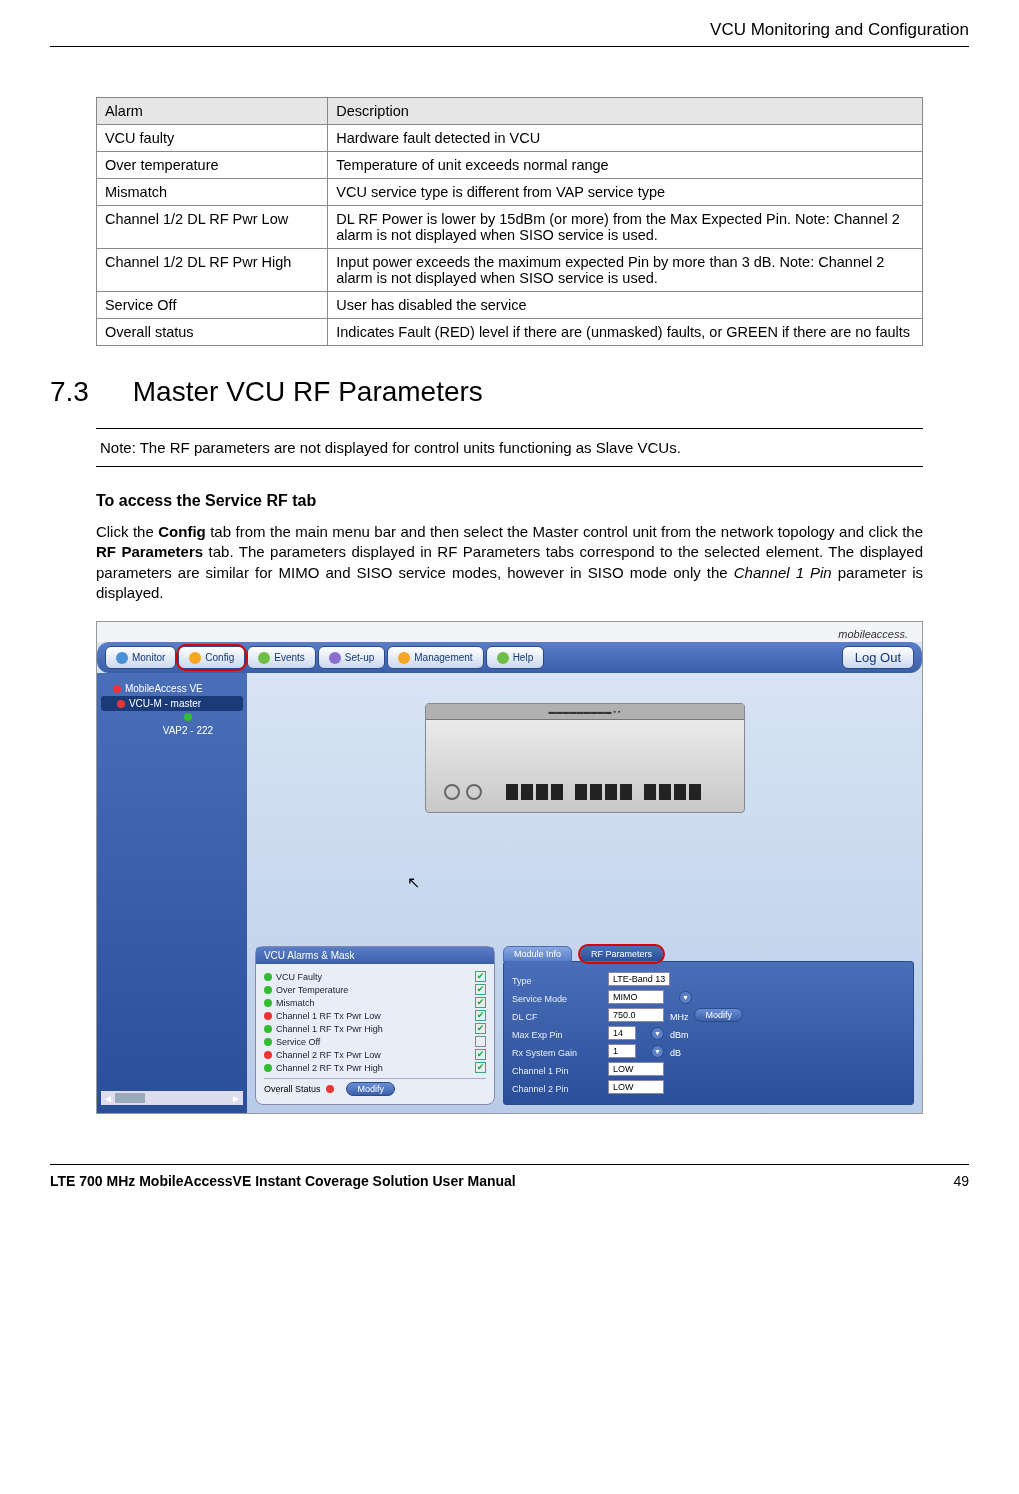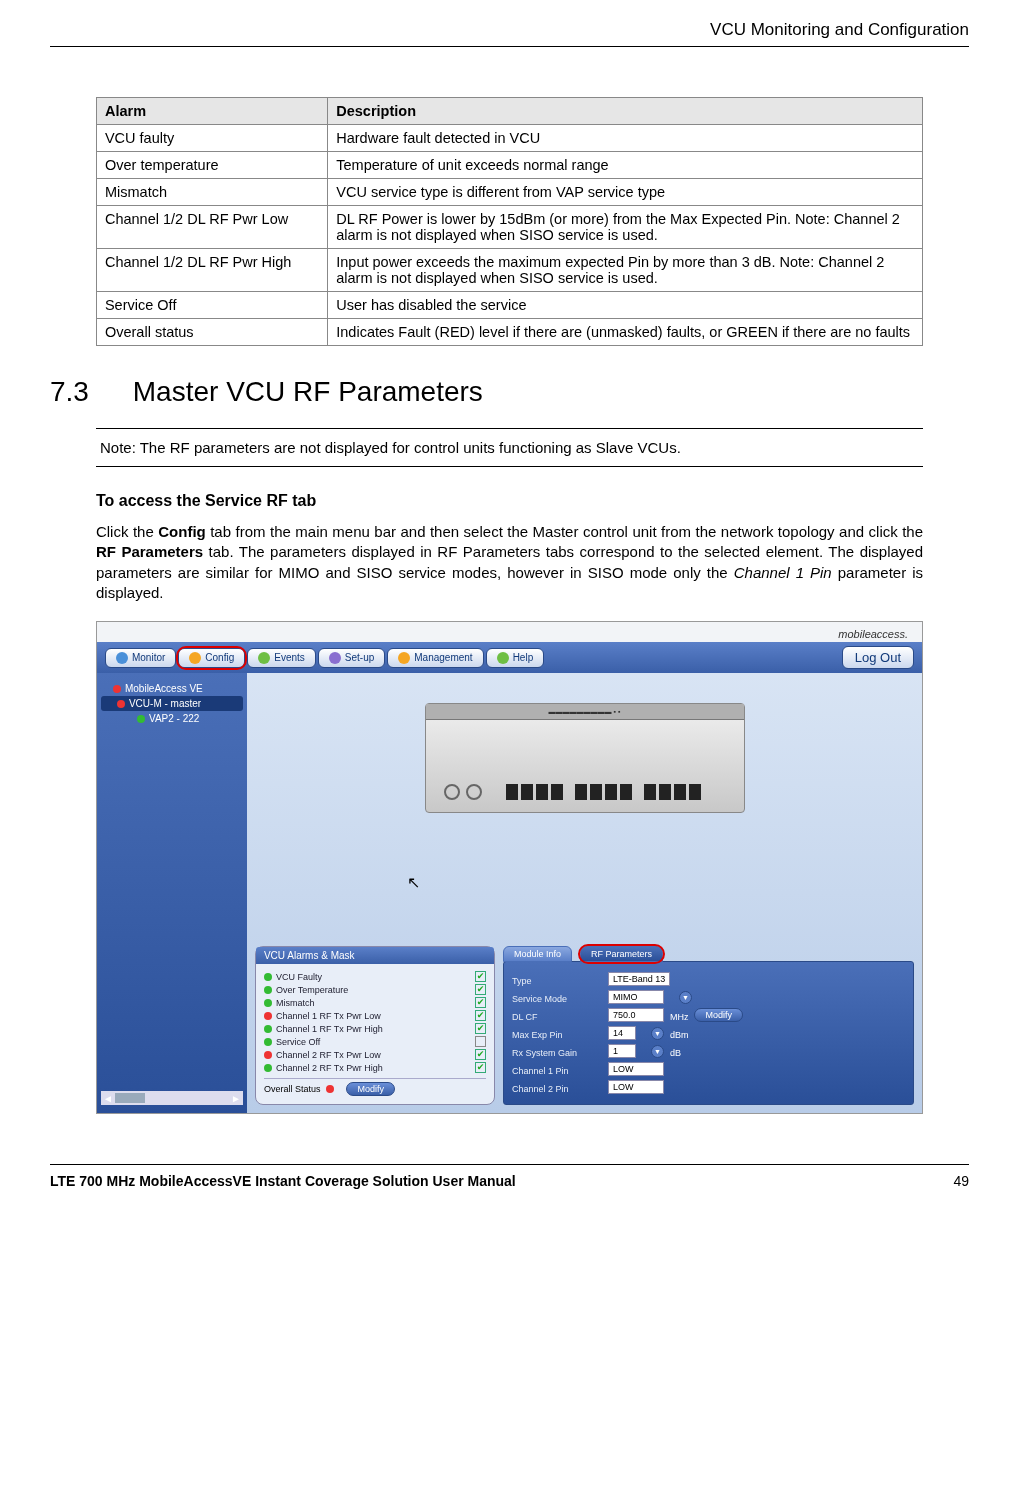--- a/index.html
+++ b/index.html
@@ -25,21 +25,21 @@
     font-size: 14.5px;
   }
   .alarm-table th, .alarm-table td {
     border: 1px solid #888;
     padding: 5px 8px;
     text-align: left;
     vertical-align: top;
   }
   .alarm-table th {
     background: #e6e6e6;
-    font-weight: bold;
+    font-weight: normal;
   }
   .alarm-table td:first-child { width: 28%; }
   .section-heading {
     font-size: 28px;
     font-weight: normal;
     margin: 30px 0 20px 0;
   }
   .section-num { display: inline-block; width: 75px; }
   .note-box {
     width: 90%;
@@ -79,22 +79,22 @@
     padding: 6px 14px 2px 14px;
     font-size: 11px;
     font-style: italic;
     color: #333;
     background: #f2f4f7;
   }
   .menu-bar {
     background: linear-gradient(#5a7fc8, #3a5fa8);
     padding: 4px 8px;
     display: flex;
-    align-items: center;
     gap: 2px;
+    border-radius: 12px;
   }
   .menu-tab {
     background: linear-gradient(#fff, #cbd8ee);
     border: 1px solid #2a4a88;
     border-radius: 6px;
     padding: 3px 10px;
     color: #123a7a;
     font-size: 10px;
     display: flex;
     align-items: center;
@@ -135,21 +135,21 @@
     width: 150px;
     background: linear-gradient(#4a6fb8, #2a4f98);
     color: #fff;
     padding: 8px 4px;
     font-size: 10px;
     display: flex;
     flex-direction: column;
   }
   .tree-item { padding: 2px 4px 2px 12px; display: flex; align-items: center; gap: 4px; }
   .tree-item.l2 { padding-left: 16px; }
-  .tree-item.l3 { padding-left: 36px; }
+  .tree-item.l3 { padding-left: 36px; flex-direction: column; }
   .tree-item.sel { background: #1a3a78; border-radius: 3px; }
   .dot-red { width: 8px; height: 8px; background: #e33; border-radius: 50%; display: inline-block; }
   .dot-green { width: 8px; height: 8px; background: #3b3; border-radius: 50%; display: inline-block; }
   .tree-scroll {
     margin-top: auto;
     background: #dde;
     height: 14px;
     display: flex;
     align-items: center;
     padding: 0 2px;

